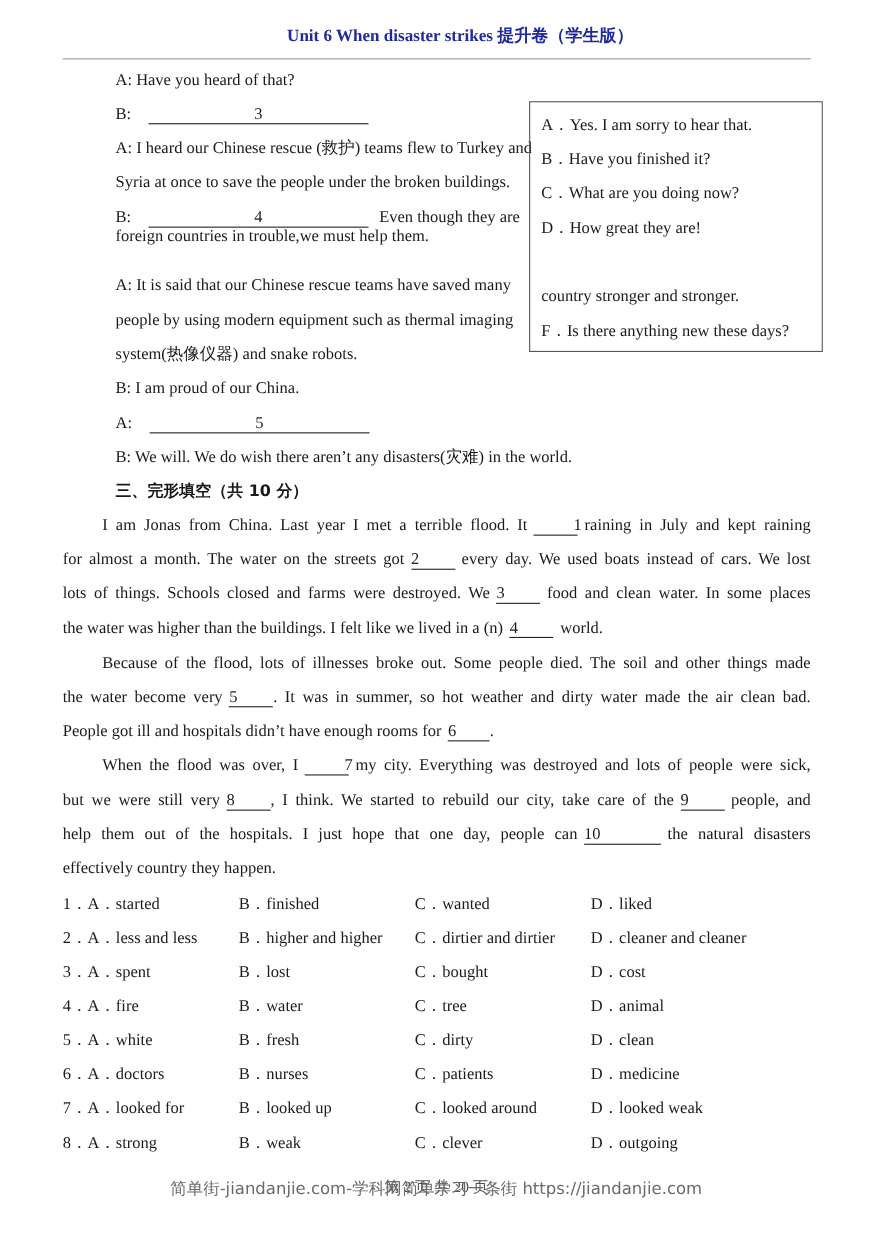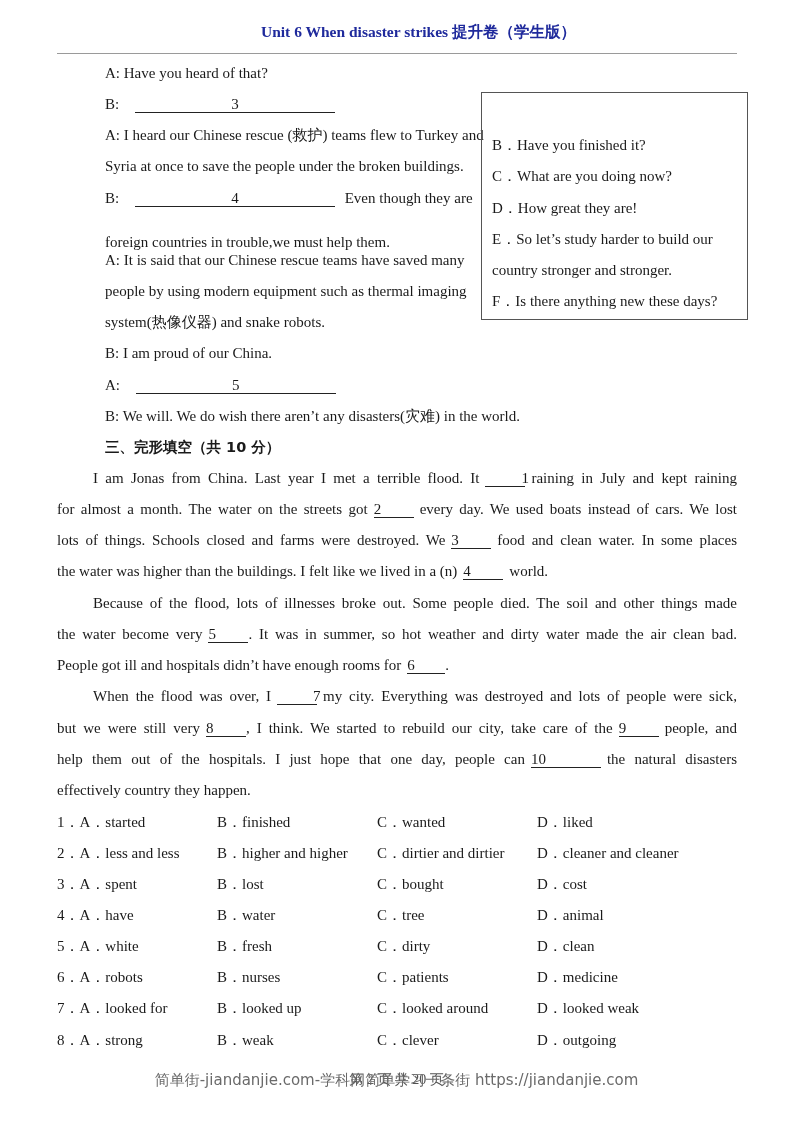--- a/index.html
+++ b/index.html
@@ -48,21 +48,21 @@
     <span>I heard our Chinese rescue (救护) teams flew to Turkey and</span>
   </div>
   <div class="line" style="top:156px">
     <span>Syria at once to save the people under the broken buildings.</span>
   </div>
   <div class="line" style="top:188px">
     <span>B:</span>
     <span class="blank b-long" style="margin-left:12px;margin-right:6px">4</span>
     <span>Even though they are</span>
   </div>
-  <div class="line" style="top:232px">
+  <div class="line" style="top:205px">
     <span>foreign countries in trouble,we must help them.</span>
   </div>
   <div class="line" style="top:250px">
     <span>A:</span>
     <span>It is said that our Chinese rescue teams have saved many</span>
   </div>
   <div class="line" style="top:281px">
     <span>people by using modern equipment such as thermal imaging</span>
   </div>
   <div class="line" style="top:312px">
@@ -76,24 +76,24 @@
     <span>A:</span>
     <span class="blank b-long" style="margin-left:12px">5</span>
   </div>
   <div class="line" style="top:406px">
     <span>B:</span>
     <span>We will. We do wish there aren’t any disasters(灾难) in the world.</span>
   </div>
 </div>
 
 <div class="options-box">
+  <div class="opt" style="top:11px"><span>A．</span><span>Yes. I am sorry to hear that.</span></div>
   <div class="opt" style="top:42px"><span>B．</span><span>Have you finished it?</span></div>
   <div class="opt" style="top:73px"><span>C．</span><span>What are you doing now?</span></div>
   <div class="opt" style="top:105px"><span>D．</span><span>How great they are!</span></div>
-  <div class="opt" style="top:136px"><span>E．</span><span>So let’s study harder to build our</span></div>
   <div class="opt" style="top:167px"><span>country stronger and stronger.</span></div>
   <div class="opt" style="top:198px"><span>F．</span><span>Is there anything new these days?</span></div>
 </div>
 
 <div class="line section-title" style="top:437px">三、完形填空（共 10 分）</div>
 
 <div>
 
   <div class="para" style="top:463px; text-indent:36px">
     <span>I am Jonas from China. Last year I met a terrible flood. It</span><span class="cblank" style="width:40px">1</span><span>raining in July and kept raining</span>
@@ -145,33 +145,33 @@
     <span class="col c2">C．dirtier and dirtier</span>
     <span class="col c3">D．cleaner and cleaner</span>
   </div>
   <div class="choice-row" style="top:874px">
     <span class="col c0"><span>3．</span><span>A．spent</span></span>
     <span class="col c1">B．lost</span>
     <span class="col c2">C．bought</span>
     <span class="col c3">D．cost</span>
   </div>
   <div class="choice-row" style="top:905px">
-    <span class="col c0"><span>4．</span><span>A．have</span></span>
+    <span class="col c0"><span>4．</span><span>A．fire</span></span>
     <span class="col c1">B．water</span>
     <span class="col c2">C．tree</span>
     <span class="col c3">D．animal</span>
   </div>
   <div class="choice-row" style="top:936px">
     <span class="col c0"><span>5．</span><span>A．white</span></span>
     <span class="col c1">B．fresh</span>
     <span class="col c2">C．dirty</span>
     <span class="col c3">D．clean</span>
   </div>
   <div class="choice-row" style="top:967px">
-    <span class="col c0"><span>6．</span><span>A．robots</span></span>
+    <span class="col c0"><span>6．</span><span>A．doctors</span></span>
     <span class="col c1">B．nurses</span>
     <span class="col c2">C．patients</span>
     <span class="col c3">D．medicine</span>
   </div>
   <div class="choice-row" style="top:998px">
     <span class="col c0"><span>7．</span><span>A．looked for</span></span>
     <span class="col c1">B．looked up</span>
     <span class="col c2">C．looked around</span>
     <span class="col c3">D．looked weak</span>
   </div>

